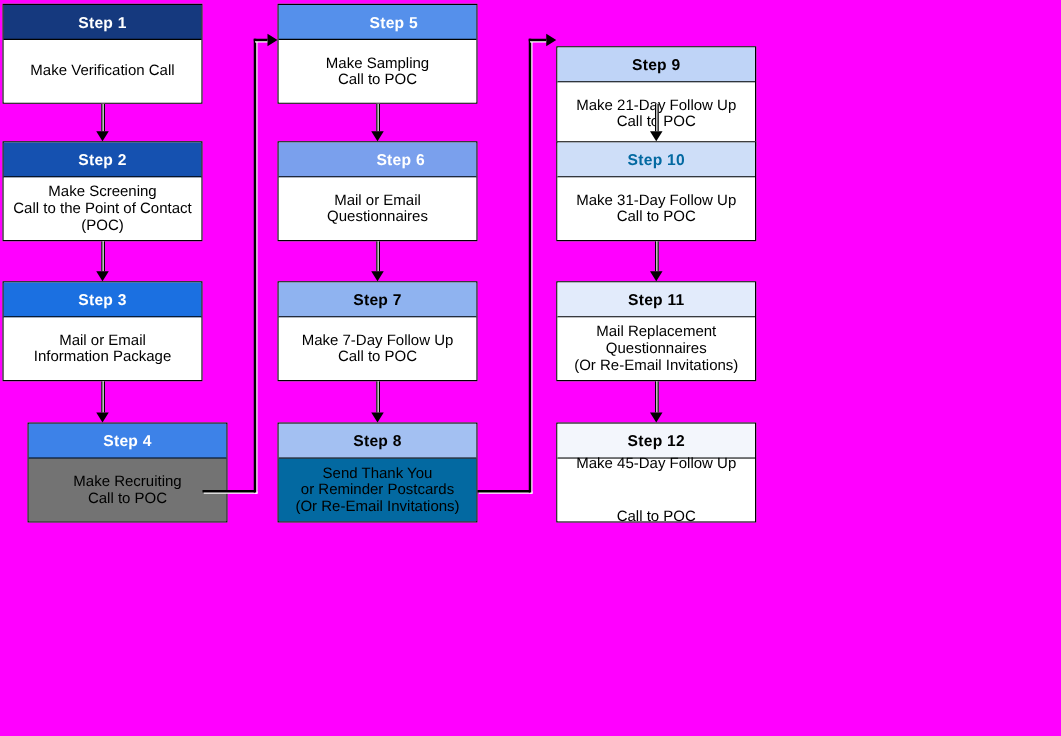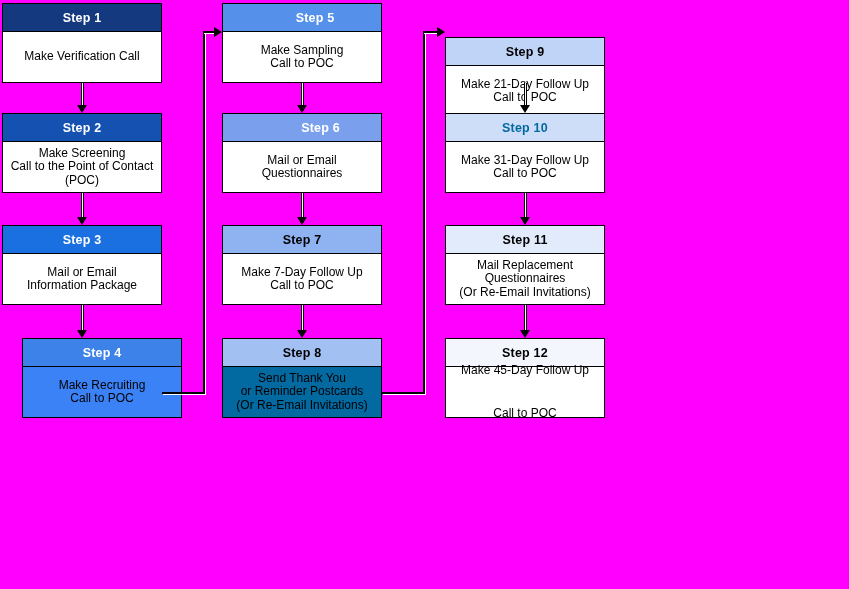--- a/index.html
+++ b/index.html
@@ -92,21 +92,21 @@
     </div>
     <div class="step-box" style="left: 2px; top: 225px;">
       <div class="step-header" style="background: rgb(27, 112, 225); color: rgb(255, 255, 255);">Step 3</div>
       <div class="step-body" style="background: rgb(255, 255, 255);">
         <div>Mail or Email</div>
         <div>Information Package</div>
       </div>
     </div>
     <div class="step-box" style="left: 2px; top: 338px; margin-left: 20px;">
       <div class="step-header" style="background: rgb(61, 130, 232); color: rgb(255, 255, 255);">Step 4</div>
-      <div class="step-body" style="background: #3b82f6;">
+      <div class="step-body" style="background: #737373;">
         <div>Make Recruiting</div>
         <div>Call to POC</div>
       </div>
     </div>
     <div class="step-box" style="left: 222px; top: 3px;">
       <div class="step-header" style="background: rgb(85, 144, 235); color: rgb(255, 255, 255); padding-left: 26px;">Step 5</div>
       <div class="step-body" style="background: rgb(255, 255, 255);">
         <div>Make Sampling</div>
         <div>Call to POC</div>
       </div>

